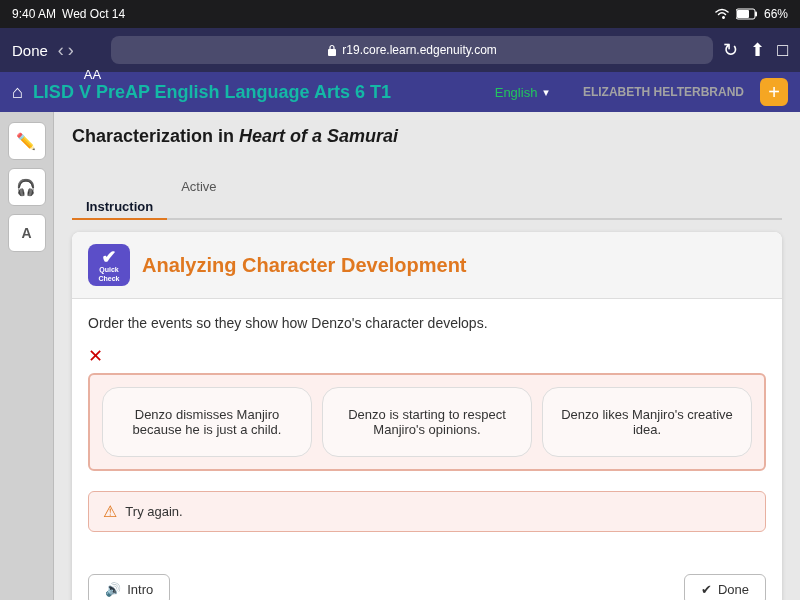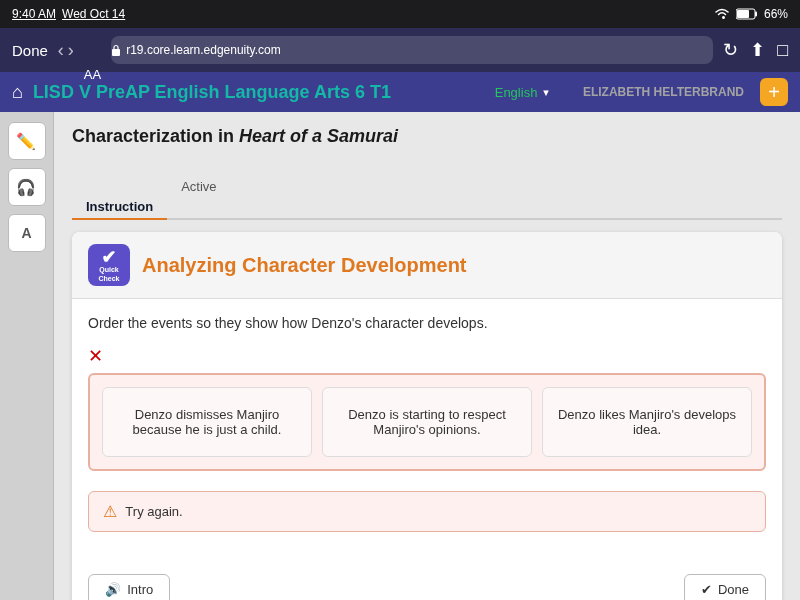--- a/index.html
+++ b/index.html
@@ -9,21 +9,21 @@
     .status-bar {
       background: #1c1c1e;
       color: white;
       height: 28px;
       display: flex;
       align-items: center;
       justify-content: space-between;
       padding: 0 12px;
       font-size: 12px;
     }
-    .status-left { display: flex; align-items: center; gap: 6px; text-decoration: underline; }
+    .status-left { display: flex; align-items: center; gap: 6px; }
     .status-right { display: flex; align-items: center; gap: 6px; }
 
     
     .top-nav {
       background: #2c2c54;
       height: 44px;
       display: flex;
       align-items: center;
       padding: 0 12px;
       gap: 10px;
@@ -57,21 +57,21 @@
       cursor: pointer;
       margin-top: 48px;
     }
     .nav-url {
       flex: 1;
       background: rgba(255,255,255,0.15);
       border-radius: 8px;
       height: 28px;
       display: flex;
       align-items: center;
-      justify-content: flex-start;
+      justify-content: center;
       color: white;
       font-size: 12px;
       gap: 5px;
     }
     .nav-actions {
       display: flex;
       gap: 12px;
       align-items: center;
     }
     .nav-action-btn {
@@ -273,21 +273,21 @@
       border-radius: 6px;
       background: #fdf0ee;
       padding: 12px;
       display: flex;
       gap: 10px;
       margin-bottom: 20px;
     }
     .event-card {
       flex: 1;
       border: 1px solid #ddd;
-      border-radius: 6px;
+      border-radius: 16px;
       background: #fdf8f7;
       padding: 12px 10px;
       text-align: center;
       font-size: 13px;
       color: #333;
       cursor: grab;
       min-height: 70px;
       display: flex;
       align-items: center;
       justify-content: center;
@@ -482,21 +482,21 @@
         </div>
 
         <div class="events-container">
           <div class="event-card">
             <span>Denzo dismisses Manjiro because he is just a child.</span>
           </div>
           <div class="event-card">
             <span>Denzo is starting to respect Manjiro's opinions.</span>
           </div>
           <div class="event-card">
-            <span>Denzo likes Manjiro's develops idea.</span>
+            <span>Denzo likes Manjiro's creative idea.</span>
           </div>
         </div>
 
         <div class="try-again-box">
           <span class="warn-icon">⚠</span>
           <span class="try-again-text">Try again.</span>
         </div>
       </div>
 
       <div class="card-footer">

